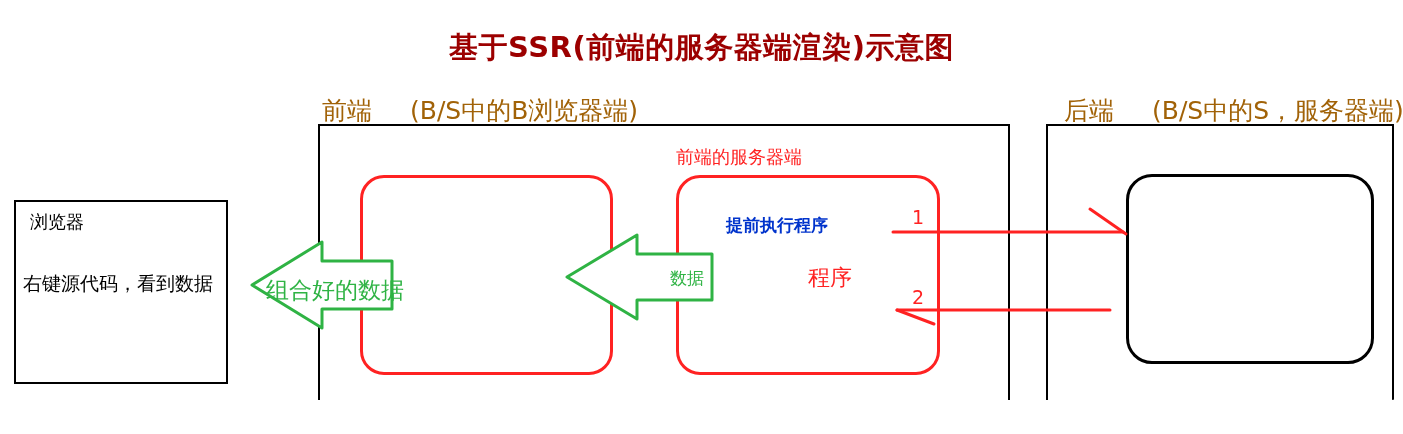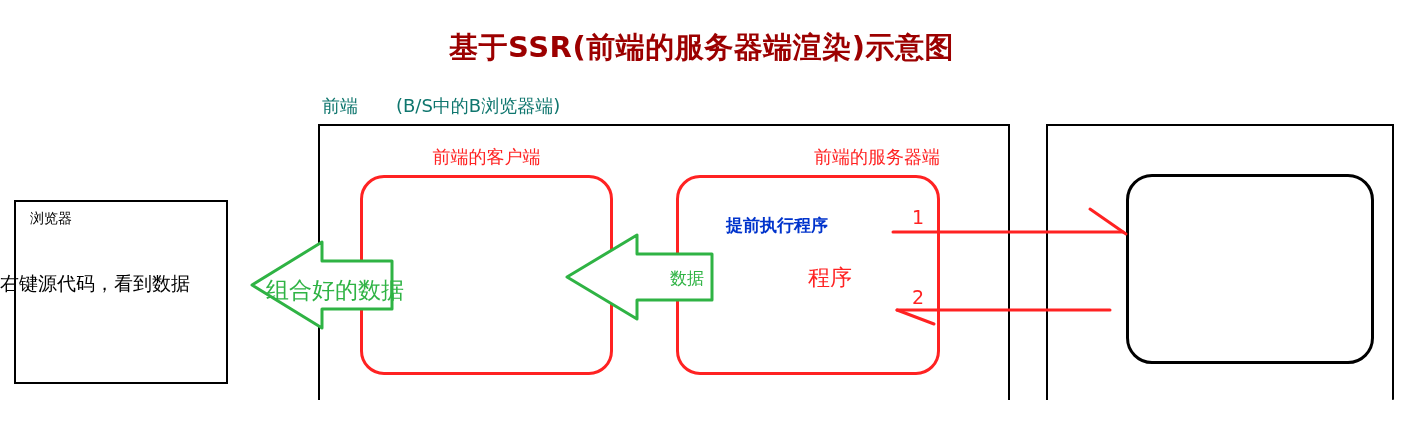--- a/index.html
+++ b/index.html
@@ -23,22 +23,22 @@
     top: 28px;
     left: 0;
     width: 100%;
     text-align: center;
     font-size: 29px;
     font-weight: bold;
     color: #9c0000;
     letter-spacing: 0.5px;
   }
   .section-label {
-    font-size: 18px;
-    color: #0f766e;
+    font-size: 25px;
+    color: #a16207;
     white-space: nowrap;
   }
   .section-label .sub { margin-left: 38px; }
   .box {
     border: 2px solid #000000;
     background: #ffffff;
     box-sizing: border-box;
   }
   .rounded-red {
     border: 3px solid #ff2222;
@@ -61,34 +61,36 @@
 <body>
 
 <div class="canvas">
 
   <div class="abs title">基于SSR(前端的服务器端渲染)示意图</div>
 
   <div class="abs section-label" style="left:322px; top:94px;">
     <span>前端</span><span class="sub">(B/S中的B浏览器端)</span>
   </div>
 
+  <div class="abs section-label" style="left:1064px; top:94px;">
+    <span>后端</span><span class="sub">(B/S中的S，服务器端)</span>
+  </div>
 
   <div class="abs box" style="left:318px; top:124px; width:692px; height:296px;"></div>
 
   <div class="abs box" style="left:1046px; top:124px; width:348px; height:296px;"></div>
   <div class="abs rounded-black" style="left:1126px; top:174px; width:248px; height:190px;"></div>
 
   <div class="abs box" style="left:14px; top:200px; width:214px; height:184px;"></div>
-  <div class="abs" style="left:30px; top:210px; font-size:14px;">浏览器</div>
-  <div class="abs nowrap" style="left:0; top:271px; font-size:19px;">右键源代码，看到数据</div>
+  <div class="abs" style="left:30px; top:210px; font-size:18px;">浏览器</div>
+  <div class="abs nowrap" style="left:23px; top:271px; font-size:19px;">右键源代码，看到数据</div>
 
-  <div class="abs red-text" style="left:360px; top:145px; width:253px; text-align:center; font-size:18px;">前端的客户端</div>
   <div class="abs rounded-red" style="left:360px; top:175px; width:253px; height:200px;"></div>
 
-  <div class="abs red-text" style="left:676px; top:145px; width:264px; text-align:right; font-size:18px;">前端的服务器端</div>
+  <div class="abs red-text" style="left:676px; top:145px; width:264px; text-align:left; font-size:18px;">前端的服务器端</div>
   <div class="abs rounded-red" style="left:676px; top:175px; width:264px; height:200px;"></div>
   <div class="abs blue-text nowrap" style="left:712px; top:214px; font-size:17px;margin-left:14px;">提前执行程序</div>
   <div class="abs red-text nowrap" style="left:808px; top:263px; font-size:22px;">程序</div>
 
   <svg class="abs" style="left:0; top:0;" width="1403" height="434" viewBox="0 0 1403 434">
 
     <polygon points="252,285 322,242 322,261 392,261 392,309 322,309 322,328" fill="#ffffff" stroke="#2fb344" stroke-width="3" stroke-linejoin="round"></polygon>
 
     <polygon points="567,277 637,235 637,254 712,254 712,300 637,300 637,319" fill="#ffffff" stroke="#2fb344" stroke-width="3" stroke-linejoin="round"></polygon>
 

